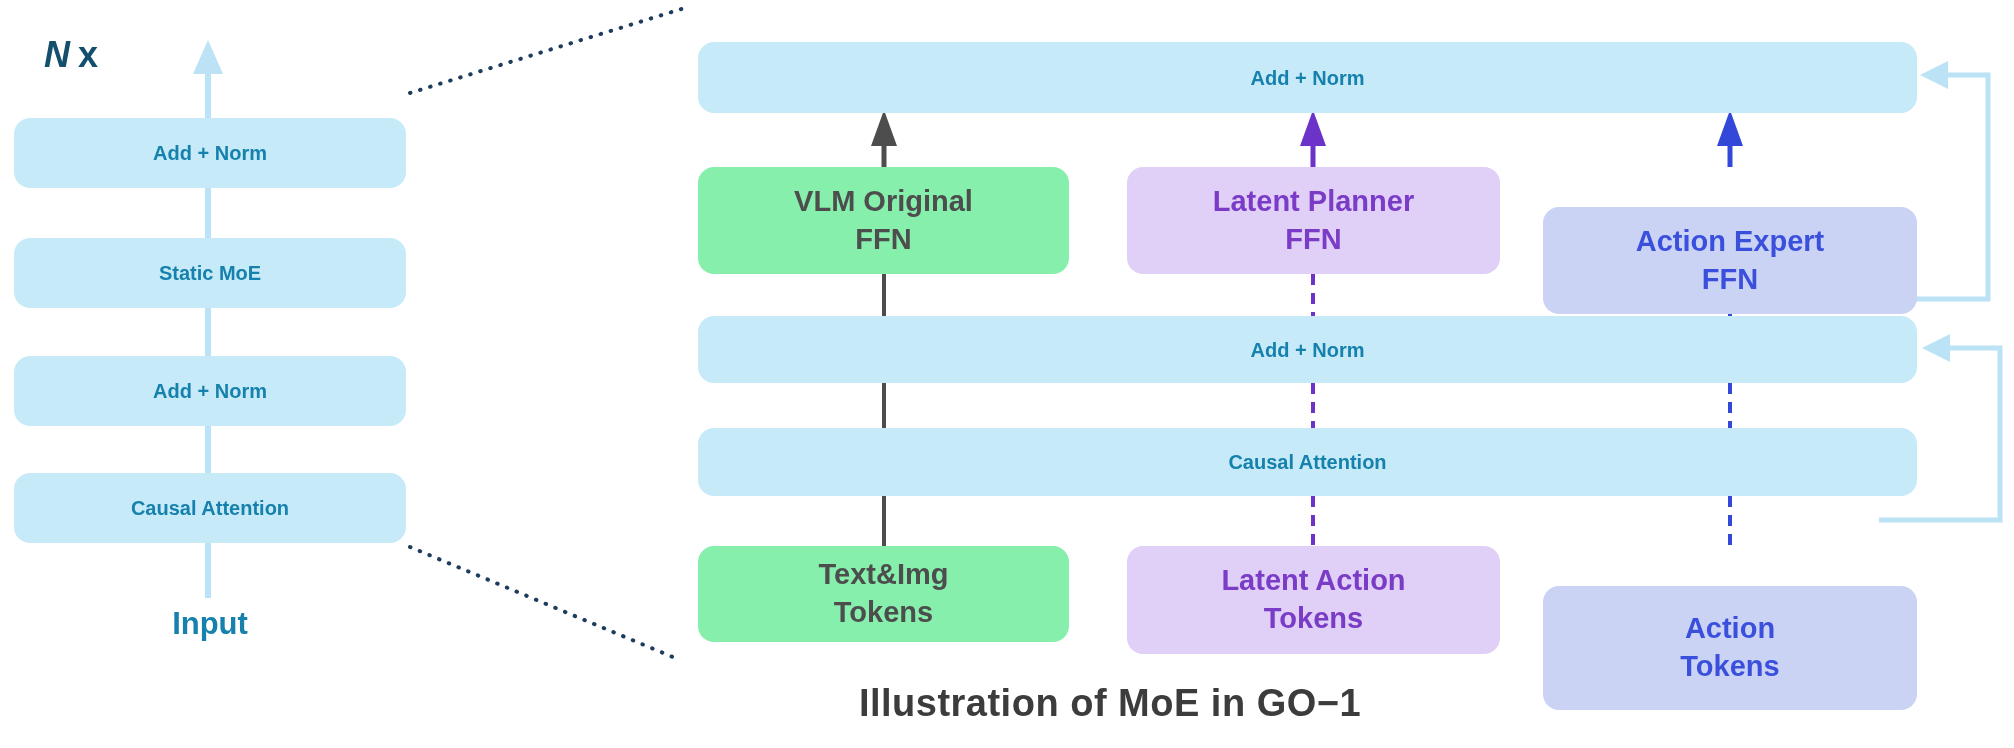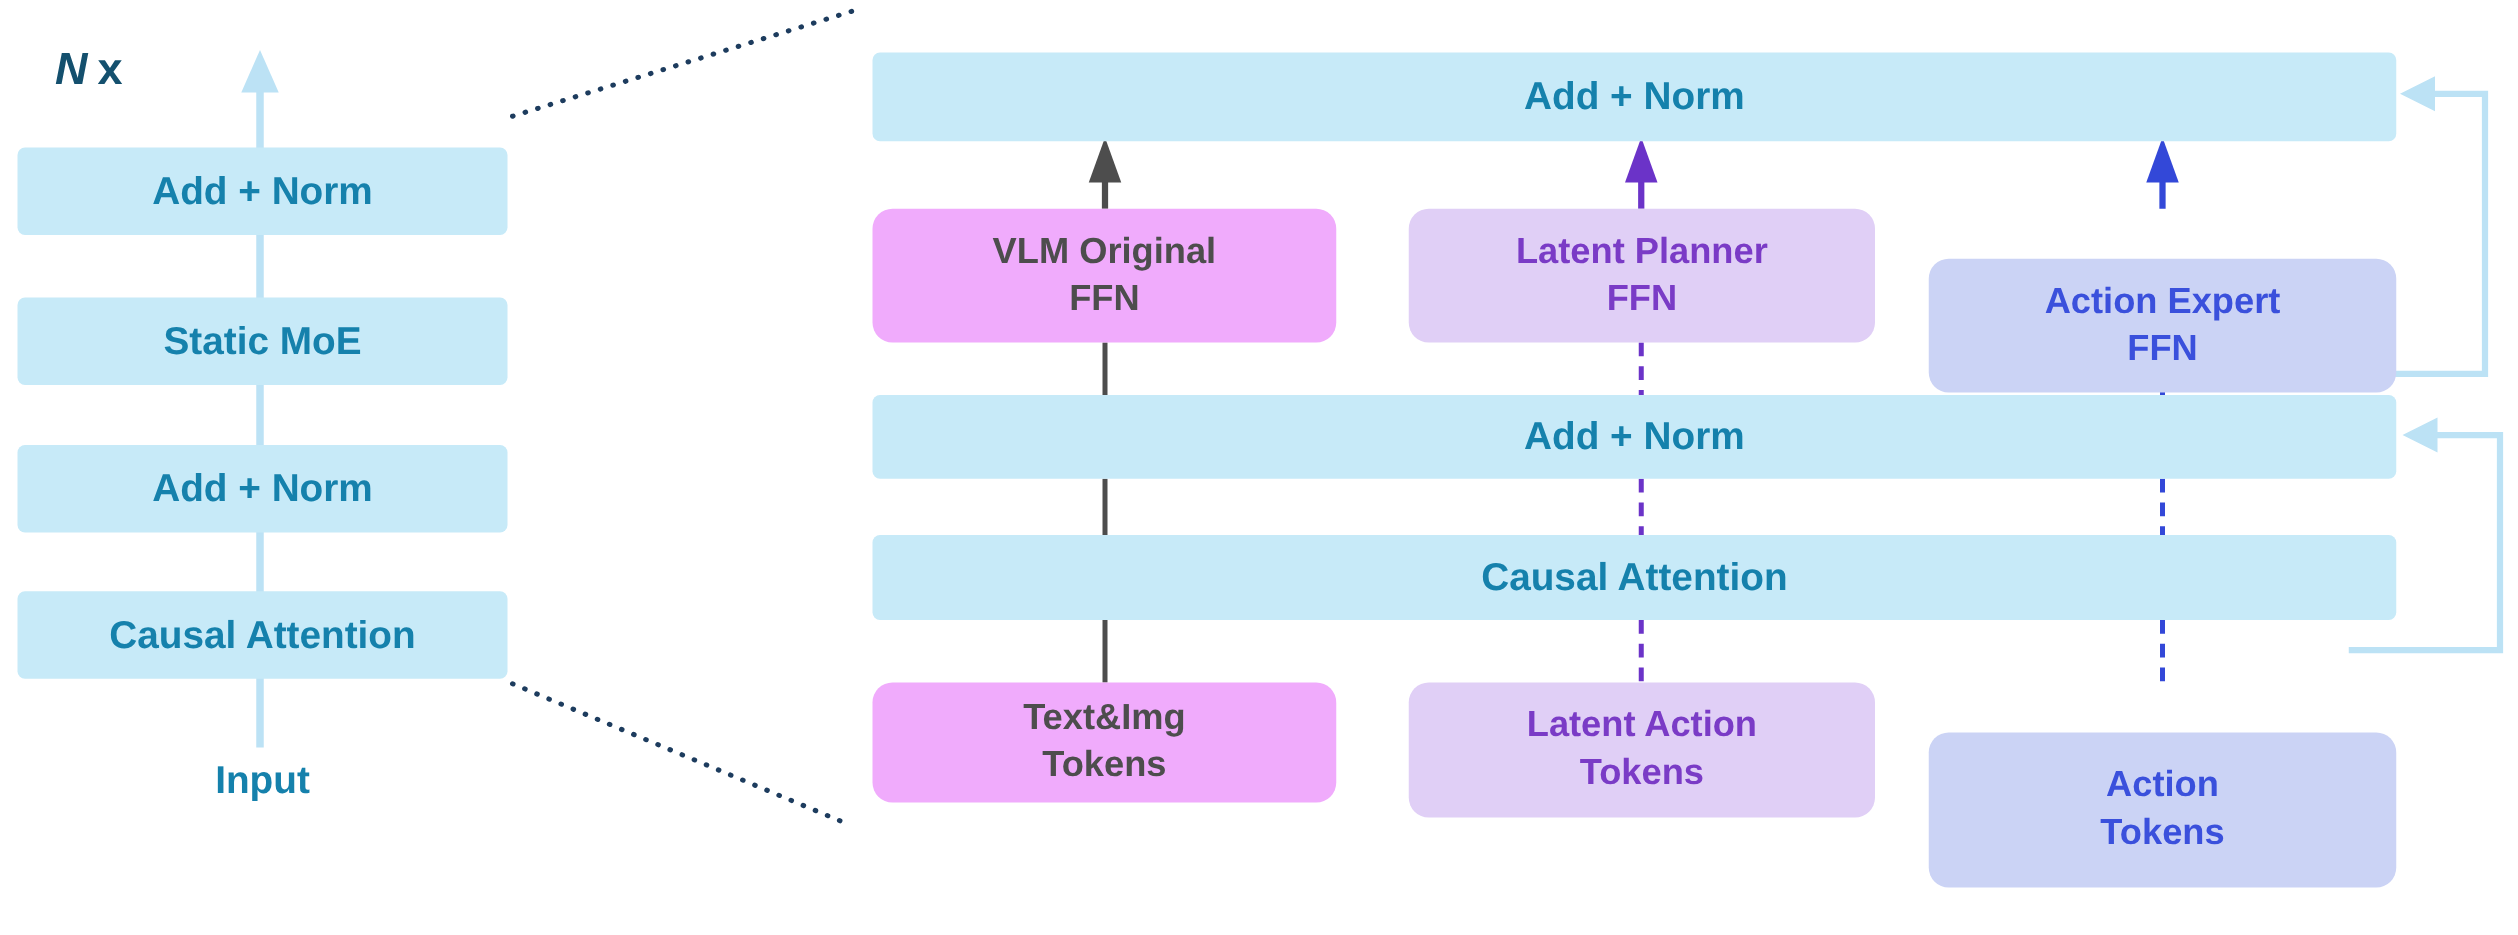--- a/index.html
+++ b/index.html
@@ -24,24 +24,24 @@
     position: absolute;
     display: flex;
     align-items: center;
     justify-content: center;
     text-align: center;
     font-weight: bold;
   }
   .box span { white-space: pre-line; line-height: 1.3; }
 
   
-  .blue  { background: #C7EAF8; color: #1581AC; font-size: 31px; border-radius: 6px; }
+  .blue  { background: #C7EAF8; color: #1581AC; font-size: 20px; border-radius: 16px; }
 
   
-  .gray  { background: #f0abfc; color: #4D4D4D; font-size: 29px; border-radius: 16px; }
+  .gray  { background: #86efac; color: #4D4D4D; font-size: 29px; border-radius: 16px; }
   .purple{ background: #E0CFF6; color: #7A3BC6; font-size: 29px; border-radius: 16px; }
   .peri  { background: #CBD3F5; color: #3A50DC; font-size: 29px; border-radius: 16px; margin-top: 40px; }
 
   .left-box { left: 14px; width: 392px; height: 70px; }
   .bar      { left: 698px; width: 1219px; }
 
   .input-label {
     position: absolute;
     left: 14px; top: 603px; width: 392px; height: 42px;
     display: flex; align-items: center; justify-content: center;
@@ -164,14 +164,15 @@
   </div>
   <div class="box purple" style="left:1127px; top:546px; width:373px; height:108px">
     <span>Latent Action
 Tokens</span>
   </div>
   <div class="box peri" style="left:1543px; top:546px; width:374px; height:124px">
     <span>Action
 Tokens</span>
   </div>
 
+  <div class="caption">Illustration of MoE in GO−1</div>
 
 </div>
 
 </body></html>

